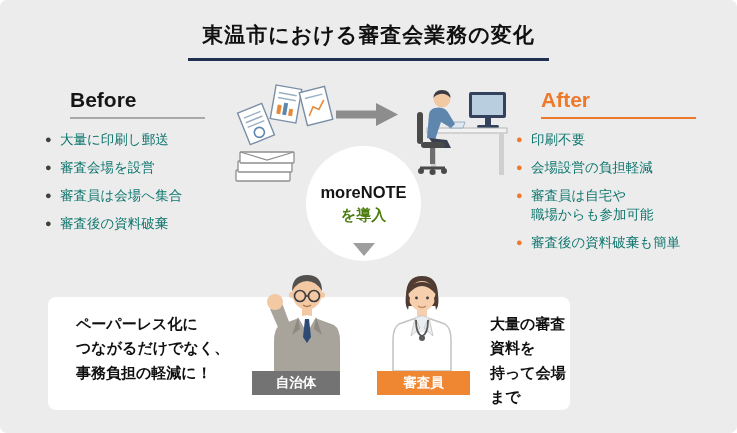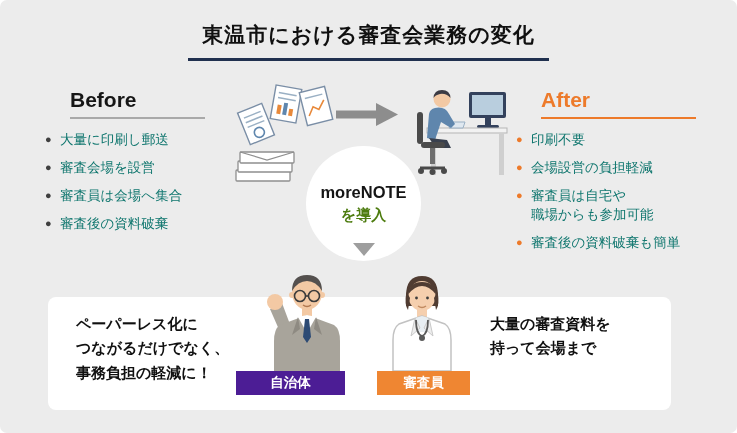--- a/index.html
+++ b/index.html
@@ -74,41 +74,41 @@
     position:absolute; left:353px; top:243px;
     width:0; height:0;
     border-left:11px solid transparent;
     border-right:11px solid transparent;
     border-top:13px solid #9e9e9e;
   }
 
   
   .panel {
     position:absolute; left:48px; top:297px;
-    width:623px; height:113px;
+    width:522px; height:113px;
     background:#ffffff; border-radius:8px;
   }
   .panel-text {
     position:absolute;
     font-size:15px; font-weight:bold; color:#101010;
     line-height:1.62;
   }
   .panel-text.left  { left:28px;  top:15px; }
   .panel-text.right { left:442px; top:15px; }
 
   .fig { position:absolute; }
   .fig-man   { left:250px; top:257px; }
   .fig-woman { left:375px; top:262px; }
 
   .badge {
     position:absolute; top:371px; height:24px;
     line-height:24px; text-align:center;
     color:#ffffff; font-size:13.5px; font-weight:bold;
   }
-  .badge-navy   { left:236px; width:109px; background:#4c1d95; }
+  .badge-navy   { left:252px; width:88px; background:#737373; }
   .badge-orange { left:377px; width:93px;  background:#ef8632; }
 </style>
 </head>
 <body>
 
 <div class="canvas">
 
   <div class="title-wrap">
     <h1 class="title">東温市における審査会業務の変化</h1>
   </div>

